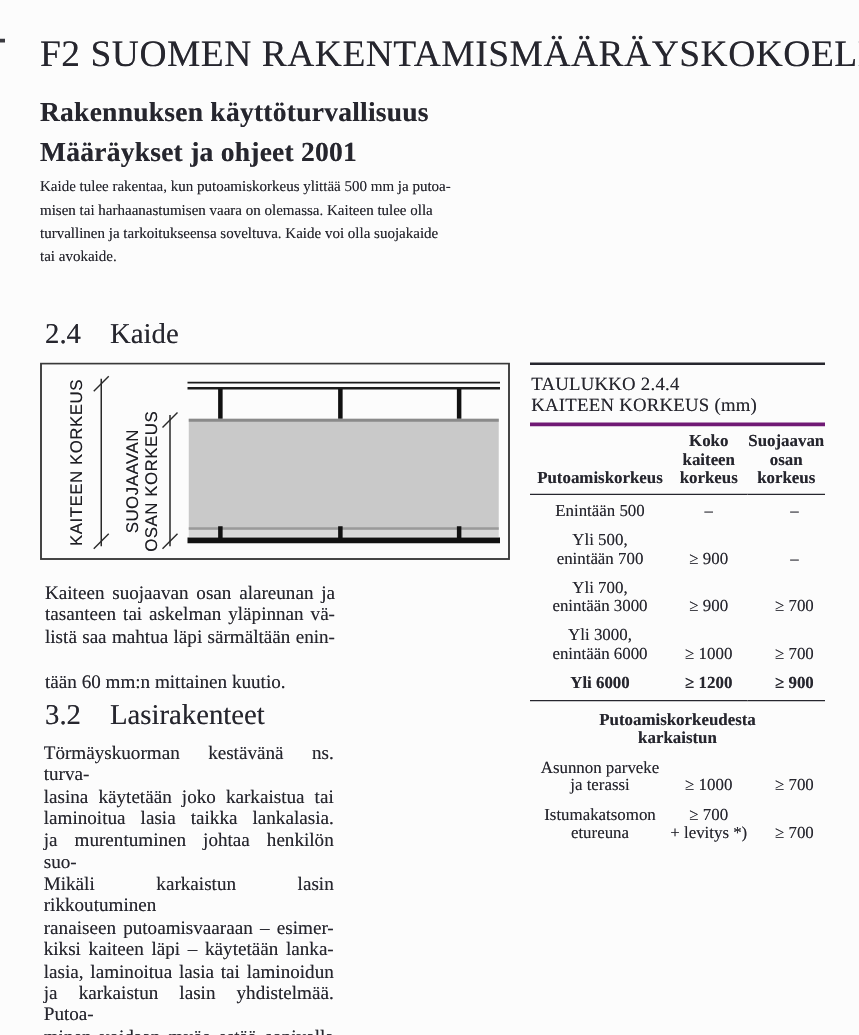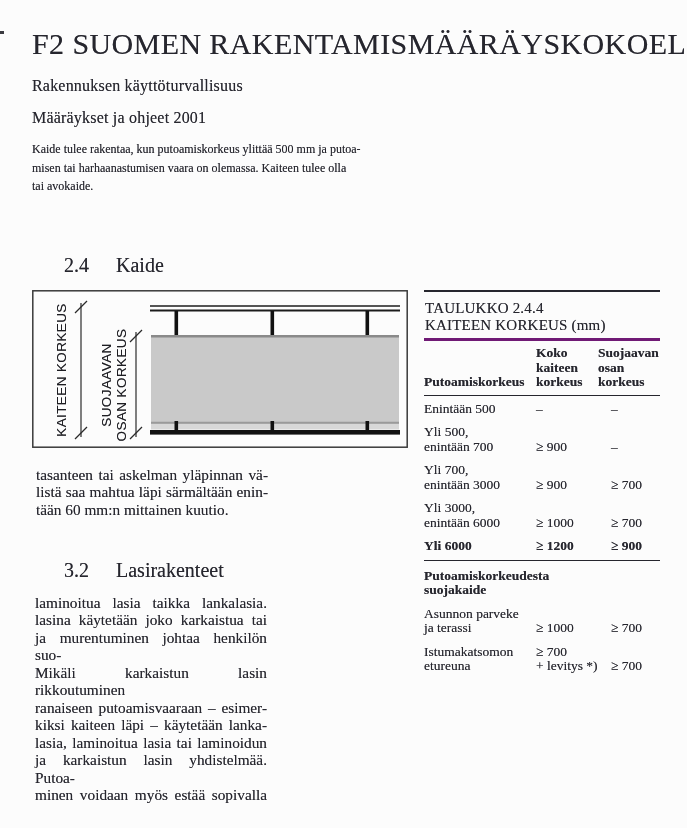--- a/index.html
+++ b/index.html
@@ -6,66 +6,67 @@
   body{
     width:687px;height:828px;position:relative;overflow:hidden;
     background:#fcfcfc;
     font-family:"Liberation Serif", serif;
     color:#26262e;
     text-shadow:0 0 .4px rgba(38,38,46,.55);
   }
   .abs{position:absolute;}
 
   .doc-title{left:32px;top:27px;font-size:30px;letter-spacing:.4px;white-space:nowrap;}
-  .doc-sub{left:32px;font-weight:normal;font-size:16px;letter-spacing:.2px;white-space:nowrap;}
+  .doc-sub{left:32px;font-weight:bold;font-size:22px;letter-spacing:.2px;white-space:nowrap;}
   .doc-sub1{top:77px;}
   .doc-sub2{top:109px;}
 
   .intro{left:32px;top:140px;width:532px;font-size:12px;line-height:18.6px;}
 
-  .sec-head{font-size:20px;white-space:nowrap;margin-left:28px;}
+  .sec-head{font-size:23px;white-space:nowrap;}
   .sec-head .num{display:inline-block;width:52px;}
   .h-kaide{left:36px;top:254px;}
   .h-lasi{left:36px;top:559px;}
 
   .diagram{left:32px;top:290px;width:376px;height:158px;}
 
   .narrow{width:232px;font-size:15.3px;}
   .caption{left:36px;top:466px;line-height:17.4px;}
   .lasi-body{left:35px;top:594px;line-height:17.45px;}
   .jline{text-align:justify;text-align-last:justify;}
-  .jline.last{text-align-last:left;}
+  .jline.last{text-align-last:left;margin-top:19px;}
 
   .speck{left:0px;top:31px;width:4px;height:3px;background:#3a3a40;}
 
   
   .tablewrap{left:424px;top:290px;width:236px;border-top:2.5px solid #26262e;}
   .tbl-title{padding:8px 0 5px 1px;font-size:15px;line-height:16.5px;letter-spacing:.2px;
              border-bottom:3px solid #701a75;}
   table{border-collapse:collapse;width:100%;table-layout:fixed;margin:0;}
   col.c1{width:112px;} col.c2{width:62px;} col.c3{width:62px;}
-  th,td{font-size:13.5px;line-height:14.5px;text-align:left;vertical-align:bottom;
+  th,td{font-size:13.5px;line-height:14.5px;text-align:center;vertical-align:bottom;
         padding:6px 0 3px 0;white-space:pre-line;font-weight:normal;}
   th{font-weight:bold;border-bottom:1.2px solid #26262e;padding-top:5px;padding-bottom:5px;}
   td.v3{padding-left:13px;}
   tr.rule-after td{border-bottom:1.5px solid #26262e;padding-bottom:6px;font-weight:bold;}
   tr.section-row td{font-weight:bold;padding-top:8px;}
 </style>
 </head>
 <body>
 
 <div class="abs speck"></div>
 
 <div class="abs doc-title">F2 SUOMEN RAKENTAMISMÄÄRÄYSKOKOELMA</div>
 <div class="abs doc-sub doc-sub1">Rakennuksen käyttöturvallisuus</div>
 <div class="abs doc-sub doc-sub2">Määräykset ja ohjeet 2001</div>
 
 <div class="abs intro">
     <div class="pline">Kaide tulee rakentaa, kun putoamiskorkeus ylittää 500 mm ja putoa-</div>
     <div class="pline">misen tai harhaanastumisen vaara on olemassa. Kaiteen tulee olla</div>
+    <div class="pline">turvallinen ja tarkoitukseensa soveltuva. Kaide voi olla suojakaide</div>
     <div class="pline last">tai avokaide.</div>
   </div>
 
 <div class="abs sec-head h-kaide">
   <span class="num">2.4</span><span>Kaide</span>
 </div>
 
 <svg class="abs diagram" viewBox="0 0 376 158" xmlns="http://www.w3.org/2000/svg">
   <rect x="0.8" y="0.8" width="374.4" height="156.4" fill="none" stroke="#3a3a3a" stroke-width="1.5"></rect>
 
@@ -107,32 +108,34 @@
 
   <g fill="#111">
     <rect x="142.5" y="131" width="3.6" height="11"></rect>
     <rect x="238.5" y="131" width="3.6" height="11"></rect>
     <rect x="333.5" y="131" width="3.6" height="11"></rect>
   </g>
   <rect x="118" y="140" width="250" height="4.6" fill="#111"></rect>
 </svg>
 
 <div class="abs narrow caption">
+    <div class="jline">Kaiteen suojaavan osan alareunan ja</div>
     <div class="jline">tasanteen tai askelman yläpinnan vä-</div>
     <div class="jline">listä saa mahtua läpi särmältään enin-</div>
     <div class="jline last">tään 60 mm:n mittainen kuutio.</div>
   </div>
 
 <div class="abs sec-head h-lasi">
   <span class="num">3.2</span><span>Lasirakenteet</span>
 </div>
 
 <div class="abs narrow lasi-body">
+    <div class="jline">Törmäyskuorman kestävänä ns. turva-</div>
+    <div class="jline">lasina käytetään joko karkaistua tai</div>
     <div class="jline">laminoitua lasia taikka lankalasia.</div>
-    <div class="jline">lasina käytetään joko karkaistua tai</div>
     <div class="jline">ja murentuminen johtaa henkilön suo-</div>
     <div class="jline">Mikäli karkaistun lasin rikkoutuminen</div>
     <div class="jline">ranaiseen putoamisvaaraan – esimer-</div>
     <div class="jline">kiksi kaiteen läpi – käytetään lanka-</div>
     <div class="jline">lasia, laminoitua lasia tai laminoidun</div>
     <div class="jline">ja karkaistun lasin yhdistelmää. Putoa-</div>
     <div class="jline">minen voidaan myös estää sopivalla</div>
   </div>
 
 <div class="abs tablewrap">
@@ -181,21 +184,21 @@
         <td>≥ 1000</td>
         <td class="v3">≥ 700</td>
       </tr>
       <tr class="rule-after">
         <td>Yli 6000</td>
         <td>≥ 1200</td>
         <td class="v3">≥ 900</td>
       </tr>
       <tr class="section-row">
         <td colspan="3">Putoamiskorkeudesta
-suojakaide</td>
+karkaistun</td>
       </tr>
       <tr>
         <td>Asunnon parveke
 ja terassi</td>
         <td>≥ 1000</td>
         <td class="v3">≥ 700</td>
       </tr>
       <tr>
         <td>Istumakatsomon
 etureuna</td>

